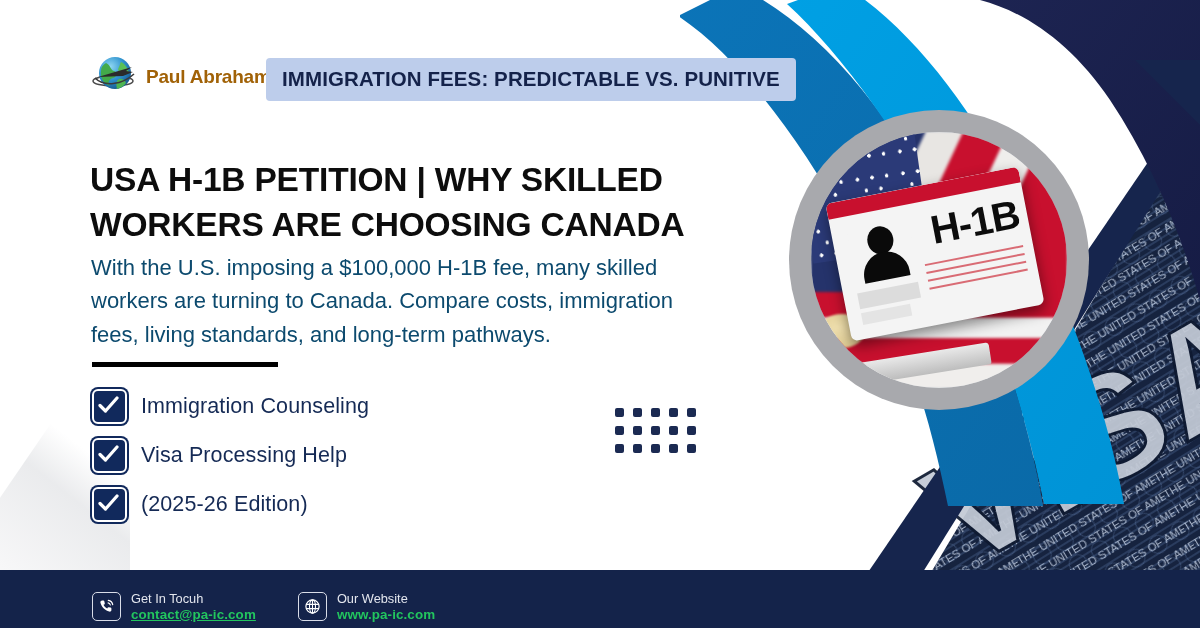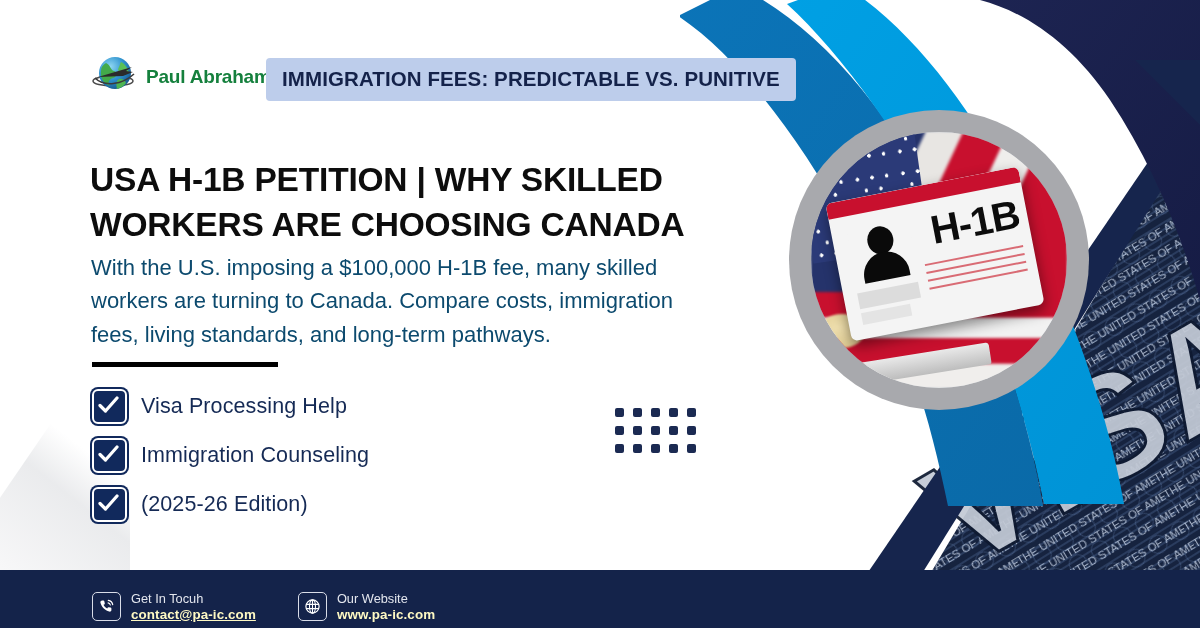--- a/index.html
+++ b/index.html
@@ -133,21 +133,21 @@
   }
 
   
   .logo{
     position:absolute;left:92px;top:52px;
     display:flex;align-items:center;gap:7px;
   }
   .logo-globe{position:relative;width:47px;height:47px;flex:0 0 auto;}
   .logo-text{line-height:1;padding-top:2px;}
   .logo-name{
-    font-size:19px;font-weight:bold;color:#15803d;letter-spacing:-.2px;
+    font-size:19px;font-weight:bold;color:#a16207;letter-spacing:-.2px;
   }
   .logo-sub{
     font-size:9.2px;font-weight:bold;color:#2b2b2b;letter-spacing:.1px;margin-top:2px;
   }
 
   
   .headline{
     position:absolute;left:90px;top:136px;width:620px;
     font-size:33.5px;
     font-weight:bold;
@@ -214,21 +214,21 @@
   .f-item{display:flex;align-items:center;gap:10px;}
   .f-ico{
     width:27px;height:27px;flex:0 0 auto;
     border:1.6px solid #d9dde8;
     border-radius:5px;
     display:flex;align-items:center;justify-content:center;
     color:#ffffff;
   }
   .f-text{line-height:1.2;}
   .f-top{font-size:12.8px;color:#e3e6ee;font-weight:400;}
-  .f-bot{font-size:13.4px;color:#fef9c3;font-weight:bold;letter-spacing:.1px;}
+  .f-bot{font-size:13.4px;color:#22c55e;font-weight:bold;letter-spacing:.1px;}
   .f-bot.u{text-decoration:underline;}
 </style>
 </head>
 <body>
 
 <div class="banner">
 
   <div class="art">
     <svg width="520" height="628" viewBox="0 0 520 628" xmlns="http://www.w3.org/2000/svg">
       <defs>
@@ -344,29 +344,29 @@
 
   <div class="rule"></div>
 
   <div class="checklist">
     <div class="check-row">
       <span class="cbox">
         <svg width="21" height="19" viewBox="0 0 21 19">
             <path d="M2 9.5 L7.5 15 L19 2" fill="none" stroke="#ffffff" stroke-width="3.2" stroke-linecap="round" stroke-linejoin="round"></path>
           </svg>
       </span>
-      <span class="check-label">Visa Processing Help</span>
+      <span class="check-label">Immigration Counseling</span>
     </div>
     <div class="check-row">
       <span class="cbox">
         <svg width="21" height="19" viewBox="0 0 21 19">
             <path d="M2 9.5 L7.5 15 L19 2" fill="none" stroke="#ffffff" stroke-width="3.2" stroke-linecap="round" stroke-linejoin="round"></path>
           </svg>
       </span>
-      <span class="check-label">Immigration Counseling</span>
+      <span class="check-label">Visa Processing Help</span>
     </div>
     <div class="check-row">
       <span class="cbox">
         <svg width="21" height="19" viewBox="0 0 21 19">
             <path d="M2 9.5 L7.5 15 L19 2" fill="none" stroke="#ffffff" stroke-width="3.2" stroke-linecap="round" stroke-linejoin="round"></path>
           </svg>
       </span>
       <span class="check-label">(2025-26 Edition)</span>
     </div>
   </div>

